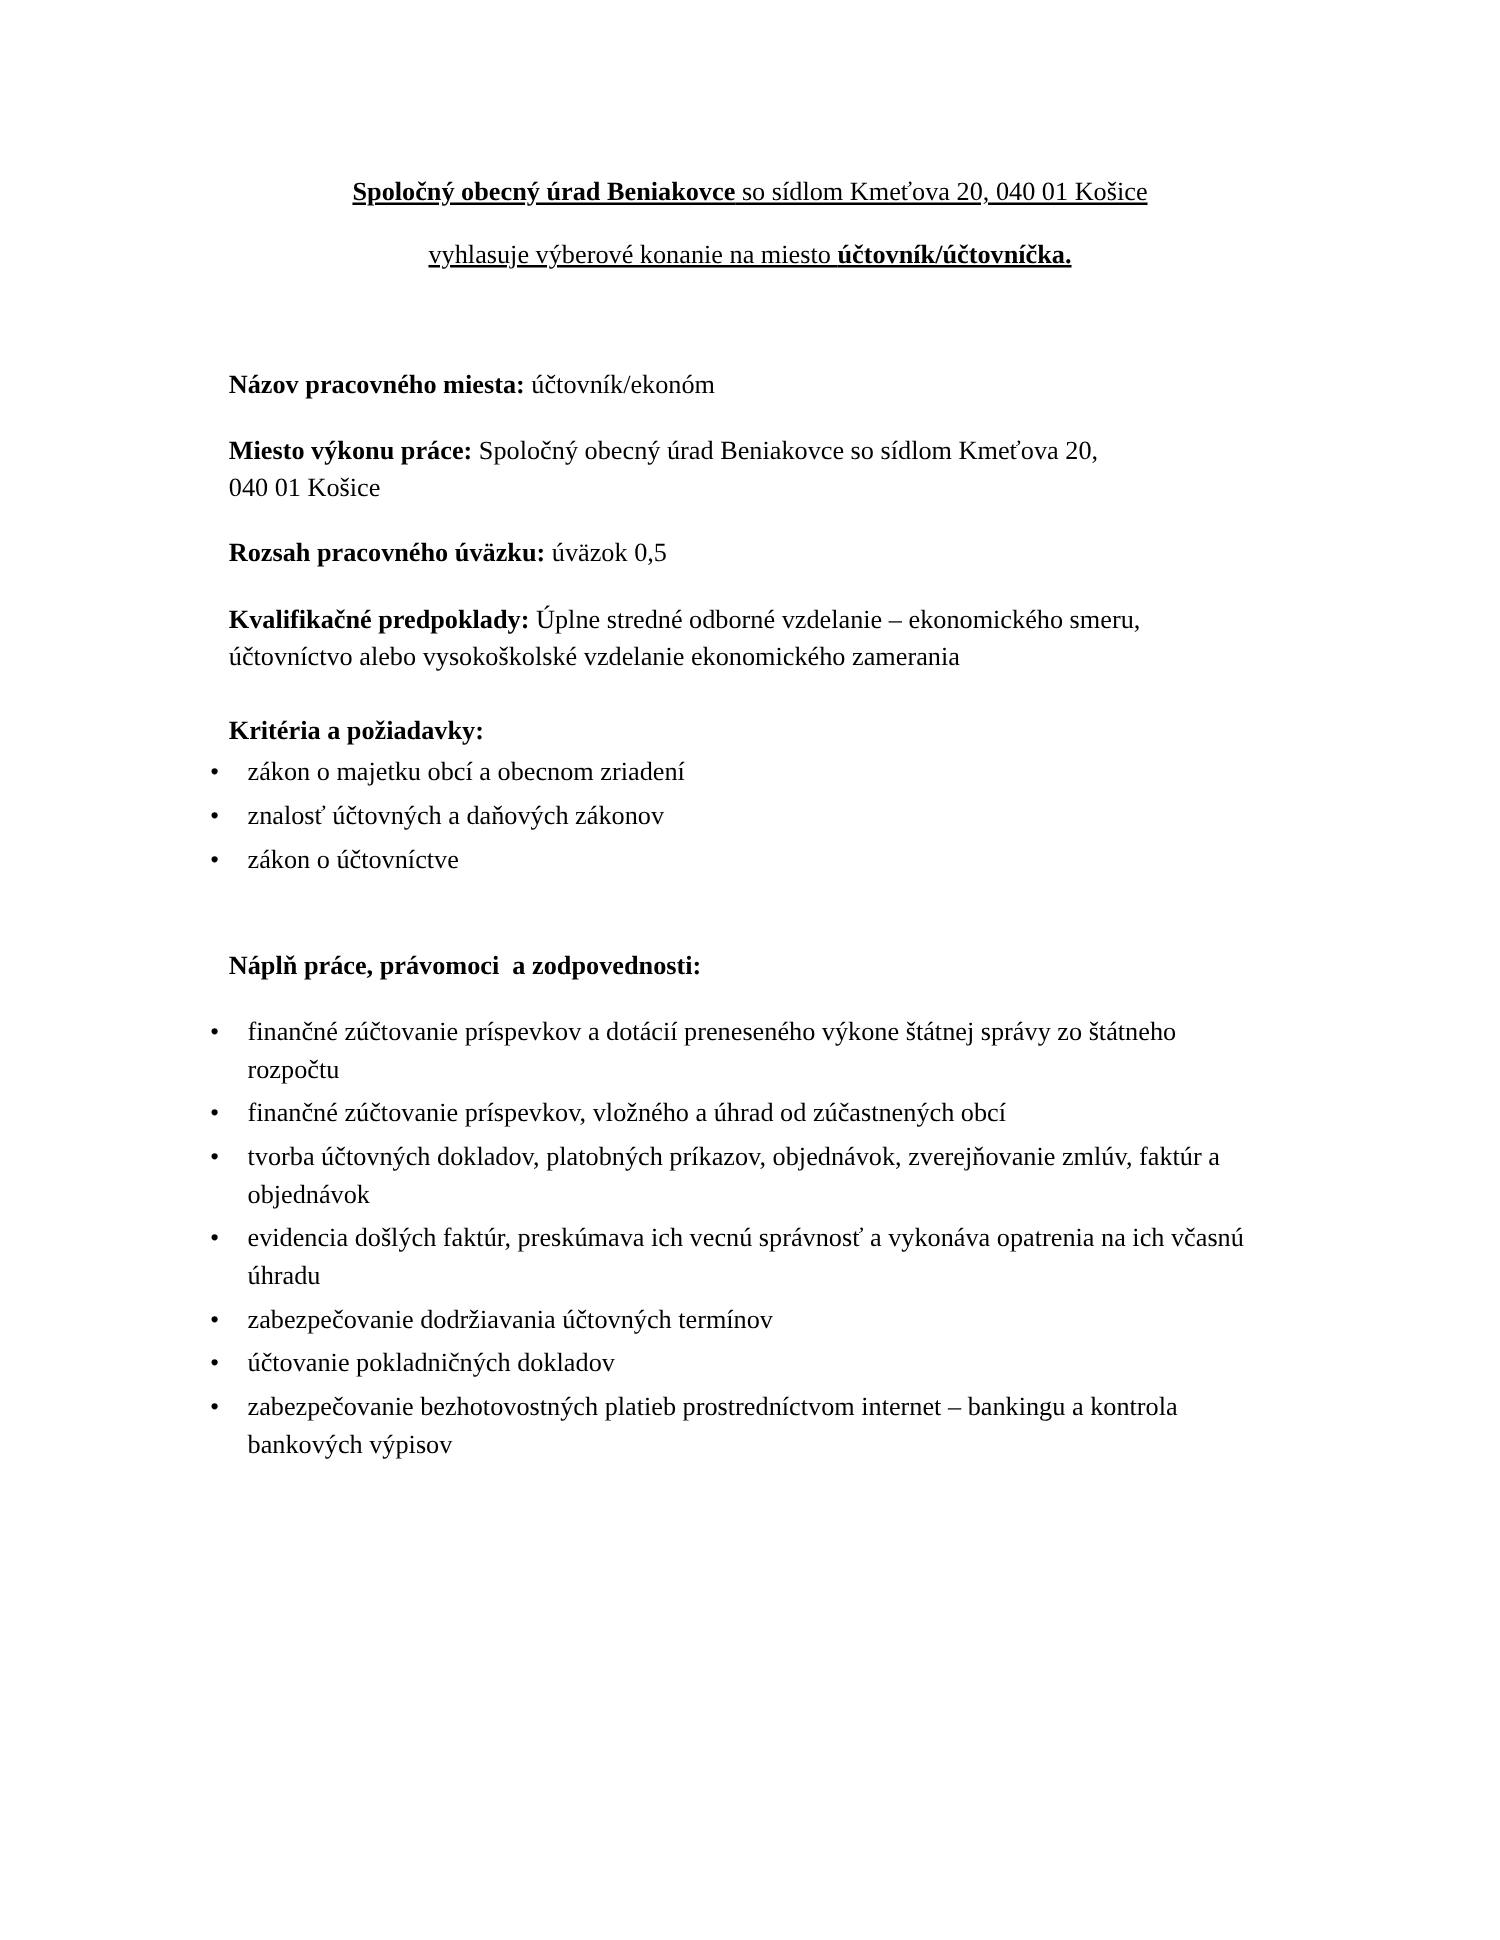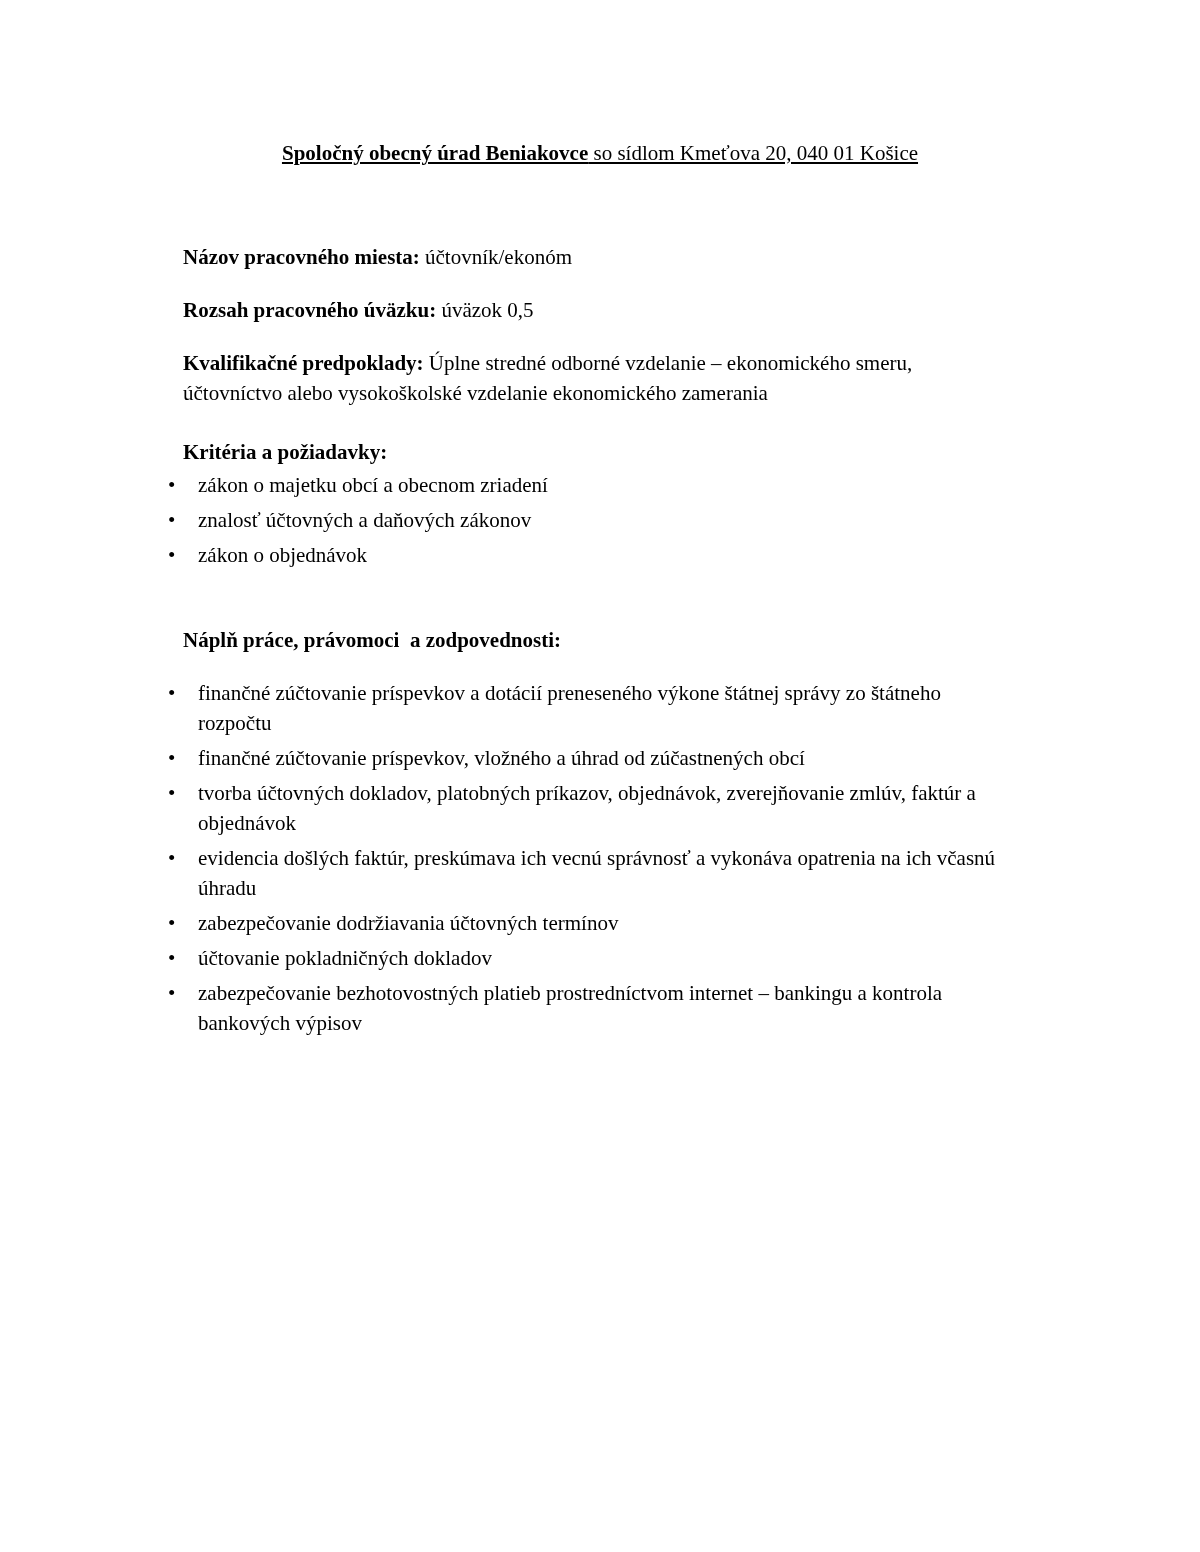--- a/index.html
+++ b/index.html
@@ -70,37 +70,39 @@
     font-size: 21px;
   }
 </style>
 </head>
 <body>
 
 <div class="page">
 
   <p class="title-line"><span class="underlined"><span class="bold">Spoločný obecný úrad Beniakovce</span><span> so sídlom Kmeťova 20, 040 01 Košice</span></span></p>
 
+  <p class="title-line"><span class="underlined"><span>vyhlasuje výberové konanie na miesto </span><span class="bold">účtovník/účtovníčka.</span></span></p>
 
   <div class="content">
 
     <p class="field"><span class="label">Názov pracovného miesta:</span><span> účtovník/ekonóm</span></p>
 
+    <p class="field two-line"><span class="label">Miesto výkonu práce:</span><span> Spoločný obecný úrad Beniakovce so sídlom Kmeťova 20,</span><br><span>040 01 Košice</span></p>
 
 
     <p class="field"><span class="label">Rozsah pracovného úväzku:</span><span> úväzok 0,5</span></p>
 
     <p class="field"><span class="label">Kvalifikačné predpoklady:</span><span> Úplne stredné odborné vzdelanie – ekonomického smeru, účtovníctvo alebo vysokoškolské vzdelanie ekonomického zamerania</span></p>
 
     <p class="section-heading">Kritéria a požiadavky:</p>
 
     <ul class="bullet-list">
       <li>zákon o majetku obcí a obecnom zriadení</li>
       <li>znalosť účtovných a daňových zákonov</li>
-      <li>zákon o objednávok</li>
+      <li>zákon o účtovníctve</li>
     </ul>
 
     <p class="section-heading duties-heading">Náplň práce, právomoci  a zodpovednosti:</p>
 
     <ul class="bullet-list">
       <li>finančné zúčtovanie príspevkov a dotácií preneseného výkone štátnej správy zo štátneho rozpočtu</li>
       <li>finančné zúčtovanie príspevkov, vložného a úhrad od zúčastnených obcí</li>
       <li>tvorba účtovných dokladov, platobných príkazov, objednávok, zverejňovanie zmlúv, faktúr a objednávok</li>
       <li>evidencia došlých faktúr, preskúmava ich vecnú správnosť a vykonáva opatrenia na ich včasnú úhradu</li>
       <li>zabezpečovanie dodržiavania účtovných termínov</li>

